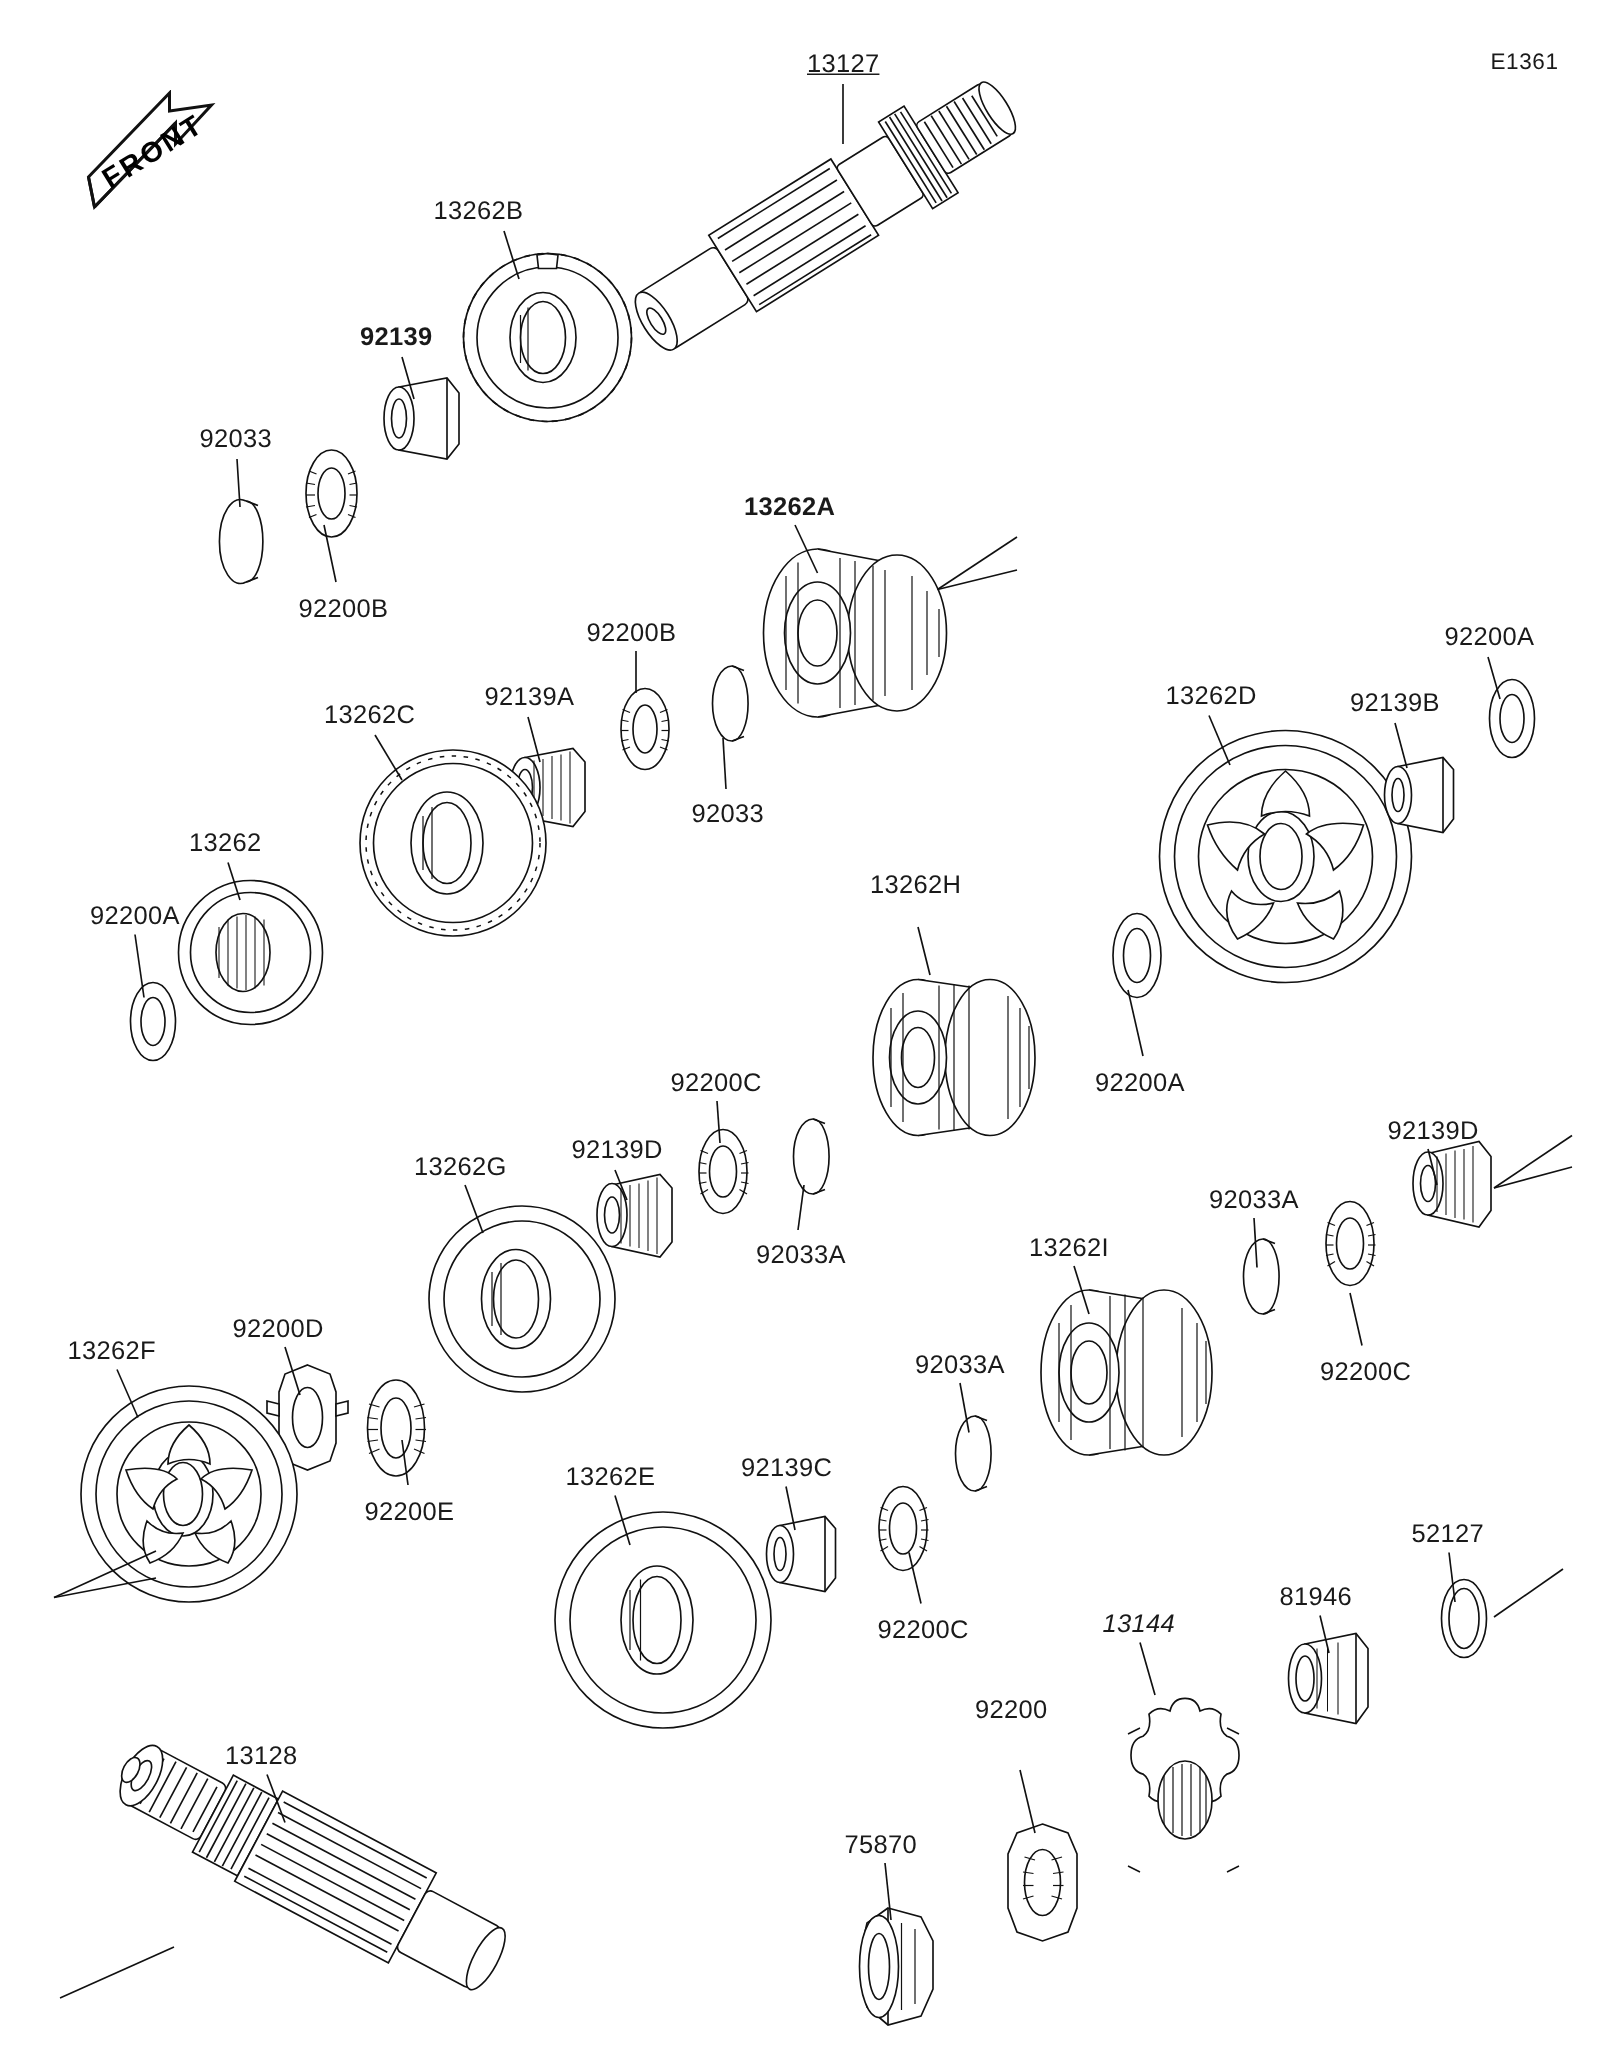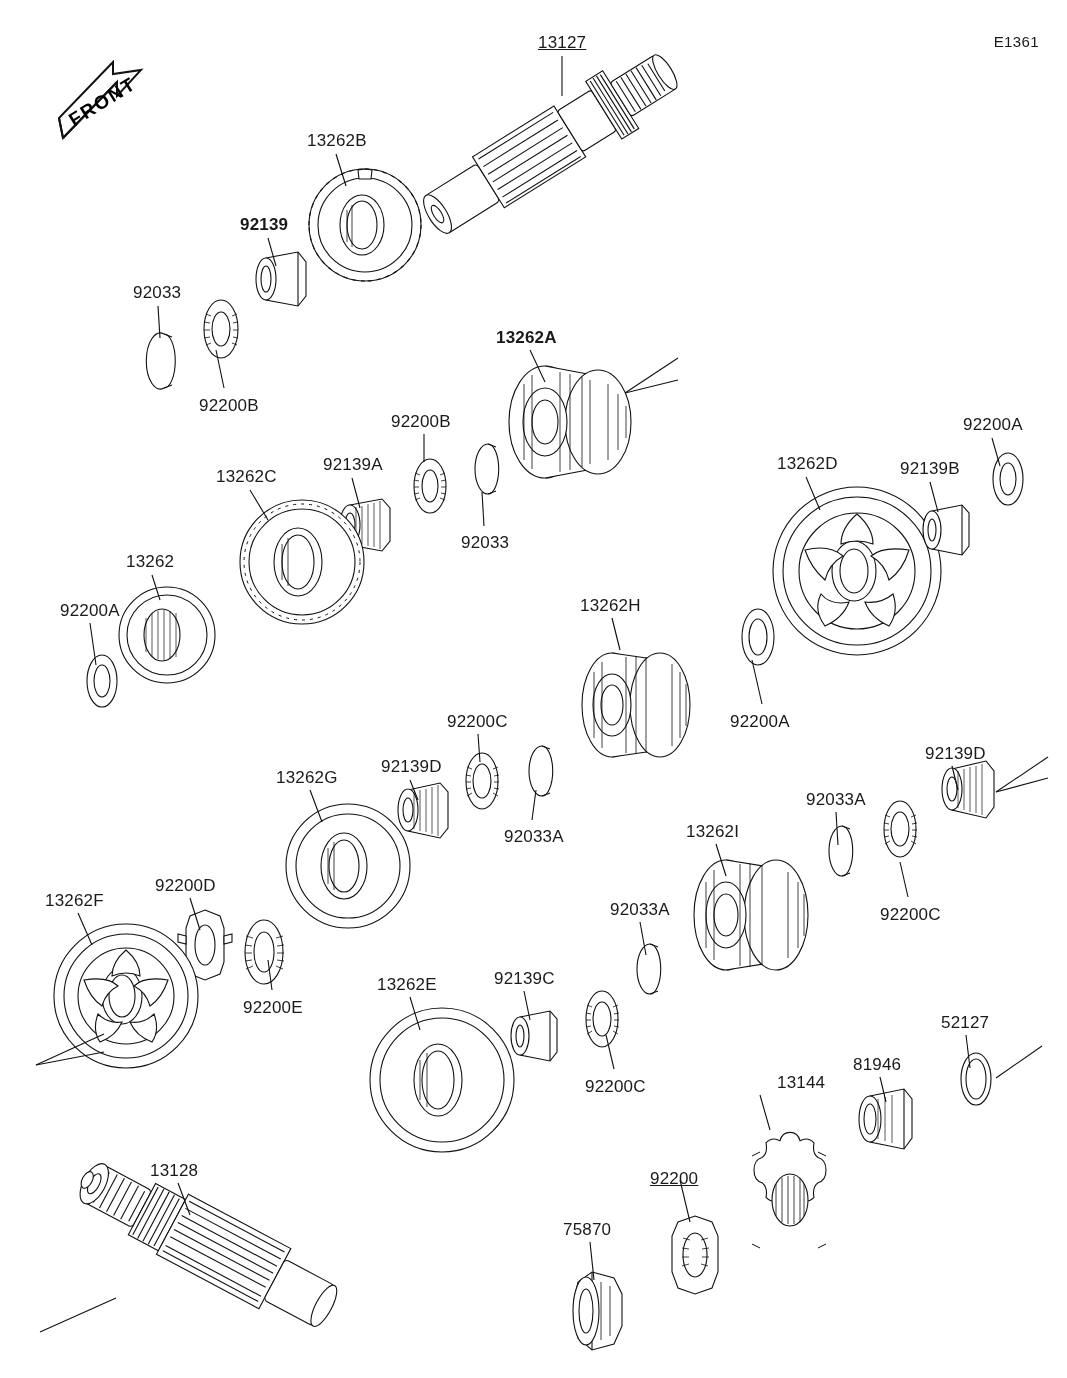--- a/index.html
+++ b/index.html
@@ -784,52 +784,52 @@
         <line x1="880" y1="1077" x2="886" y2="1102" stroke="#111" stroke-width="1.1"></line>
         <line x1="760" y1="1095" x2="770" y2="1130" stroke="#111" stroke-width="1.1"></line>
         <line x1="680" y1="1180" x2="690" y2="1222" stroke="#111" stroke-width="1.1"></line>
         <line x1="590" y1="1242" x2="594" y2="1280" stroke="#111" stroke-width="1.1"></line>
         <line x1="178" y1="1183" x2="190" y2="1215" stroke="#111" stroke-width="1.1"></line>
       </svg>
   </div>
 
   <div id="labels-layer">
       <div class="label" style="left: 538px; top: 33px; text-decoration: underline;">13127</div>
-      <div class="label" style="left: 307px; top: 131px;">13262B</div>
+      <div class="label" style="left: 289px; top: 131px;">13262B</div>
       <div class="label" style="left: 240px; top: 215px; font-weight: bold;">92139</div>
       <div class="label" style="left: 133px; top: 283px;">92033</div>
       <div class="label" style="left: 199px; top: 396px;">92200B</div>
       <div class="label" style="left: 496px; top: 328px; font-weight: bold;">13262A</div>
       <div class="label" style="left: 391px; top: 412px;">92200B</div>
       <div class="label" style="left: 323px; top: 455px;">92139A</div>
       <div class="label" style="left: 216px; top: 467px;">13262C</div>
       <div class="label" style="left: 461px; top: 533px;">92033</div>
       <div class="label" style="left: 126px; top: 552px;">13262</div>
       <div class="label" style="left: 60px; top: 601px;">92200A</div>
       <div class="label" style="left: 777px; top: 454px;">13262D</div>
       <div class="label" style="left: 900px; top: 459px;">92139B</div>
       <div class="label" style="left: 963px; top: 415px;">92200A</div>
       <div class="label" style="left: 730px; top: 712px;">92200A</div>
-      <div class="label" style="left: 580px; top: 596px;">13262H</div>
+      <div class="label" style="left: 580px; top: 580px;">13262H</div>
       <div class="label" style="left: 447px; top: 712px;">92200C</div>
       <div class="label" style="left: 381px; top: 757px;">92139D</div>
       <div class="label" style="left: 504px; top: 827px;">92033A</div>
       <div class="label" style="left: 276px; top: 768px;">13262G</div>
       <div class="label" style="left: 155px; top: 876px;">92200D</div>
       <div class="label" style="left: 45px; top: 891px;">13262F</div>
       <div class="label" style="left: 243px; top: 998px;">92200E</div>
       <div class="label" style="left: 377px; top: 975px;">13262E</div>
       <div class="label" style="left: 494px; top: 969px;">92139C</div>
       <div class="label" style="left: 585px; top: 1077px;">92200C</div>
       <div class="label" style="left: 610px; top: 900px;">92033A</div>
       <div class="label" style="left: 686px; top: 822px;">13262I</div>
       <div class="label" style="left: 806px; top: 790px;">92033A</div>
       <div class="label" style="left: 925px; top: 744px;">92139D</div>
       <div class="label" style="left: 880px; top: 905px;">92200C</div>
       <div class="label" style="left: 941px; top: 1013px;">52127</div>
       <div class="label" style="left: 853px; top: 1055px;">81946</div>
-      <div class="label" style="left: 777px; top: 1073px;">13144</div>
-      <div class="label" style="left: 650px; top: 1169px; text-decoration: underline;">92200</div>
+      <div class="label" style="left: 735px; top: 1073px; font-style: italic;">13144</div>
+      <div class="label" style="left: 650px; top: 1130px;">92200</div>
       <div class="label" style="left: 563px; top: 1220px;">75870</div>
       <div class="label" style="left: 150px; top: 1161px;">13128</div>
     </div>
 
 </div>
 
 </body></html>

